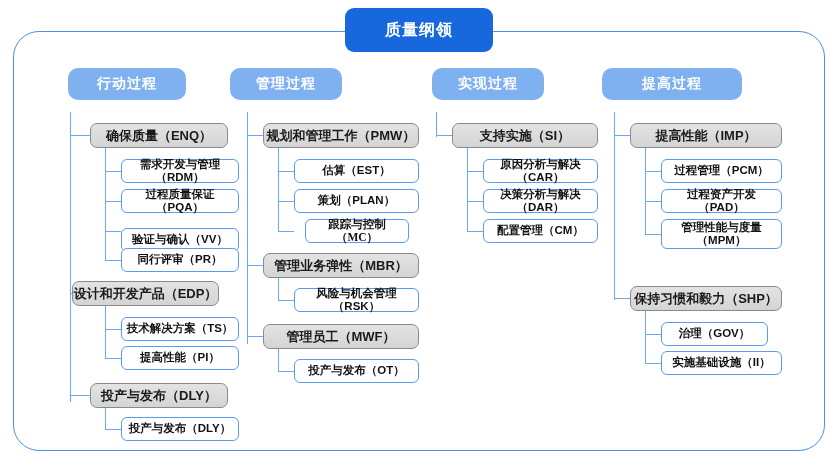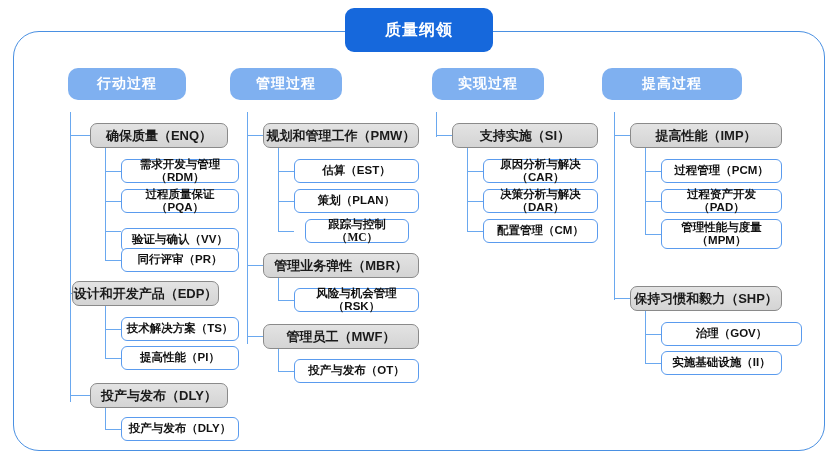--- a/index.html
+++ b/index.html
@@ -179,16 +179,16 @@
   <div class="ln ln-h" style="left:645px; top:201px; width:16px;"></div>
   <div class="ln ln-h" style="left:645px; top:234px; width:16px;"></div>
   <div class="leaf-box" style="left:661px; top:159px; width:121px;">过程管理（PCM）</div>
   <div class="leaf-box" style="left:661px; top:189px; width:121px;">过程资产开发（PAD）</div>
   <div class="leaf-box two-line" style="left:661px; top:219px; width:121px;">管理性能与度量<br>（MPM）</div>
 
   <div class="group-box" style="left:630px; top:286px; width:152px;">保持习惯和毅力（SHP）</div>
   <div class="ln ln-v" style="left:645px; top:311px; height:53px;"></div>
   <div class="ln ln-h" style="left:645px; top:334px; width:16px;"></div>
   <div class="ln ln-h" style="left:645px; top:363px; width:16px;"></div>
-  <div class="leaf-box" style="left:661px; top:322px; width:141px;">治理（GOV）</div>
+  <div class="leaf-box" style="left:661px; top:322px; width:107px;">治理（GOV）</div>
   <div class="leaf-box" style="left:661px; top:351px; width:121px;">实施基础设施（II）</div>
 
 </div>
 
 </body></html>

